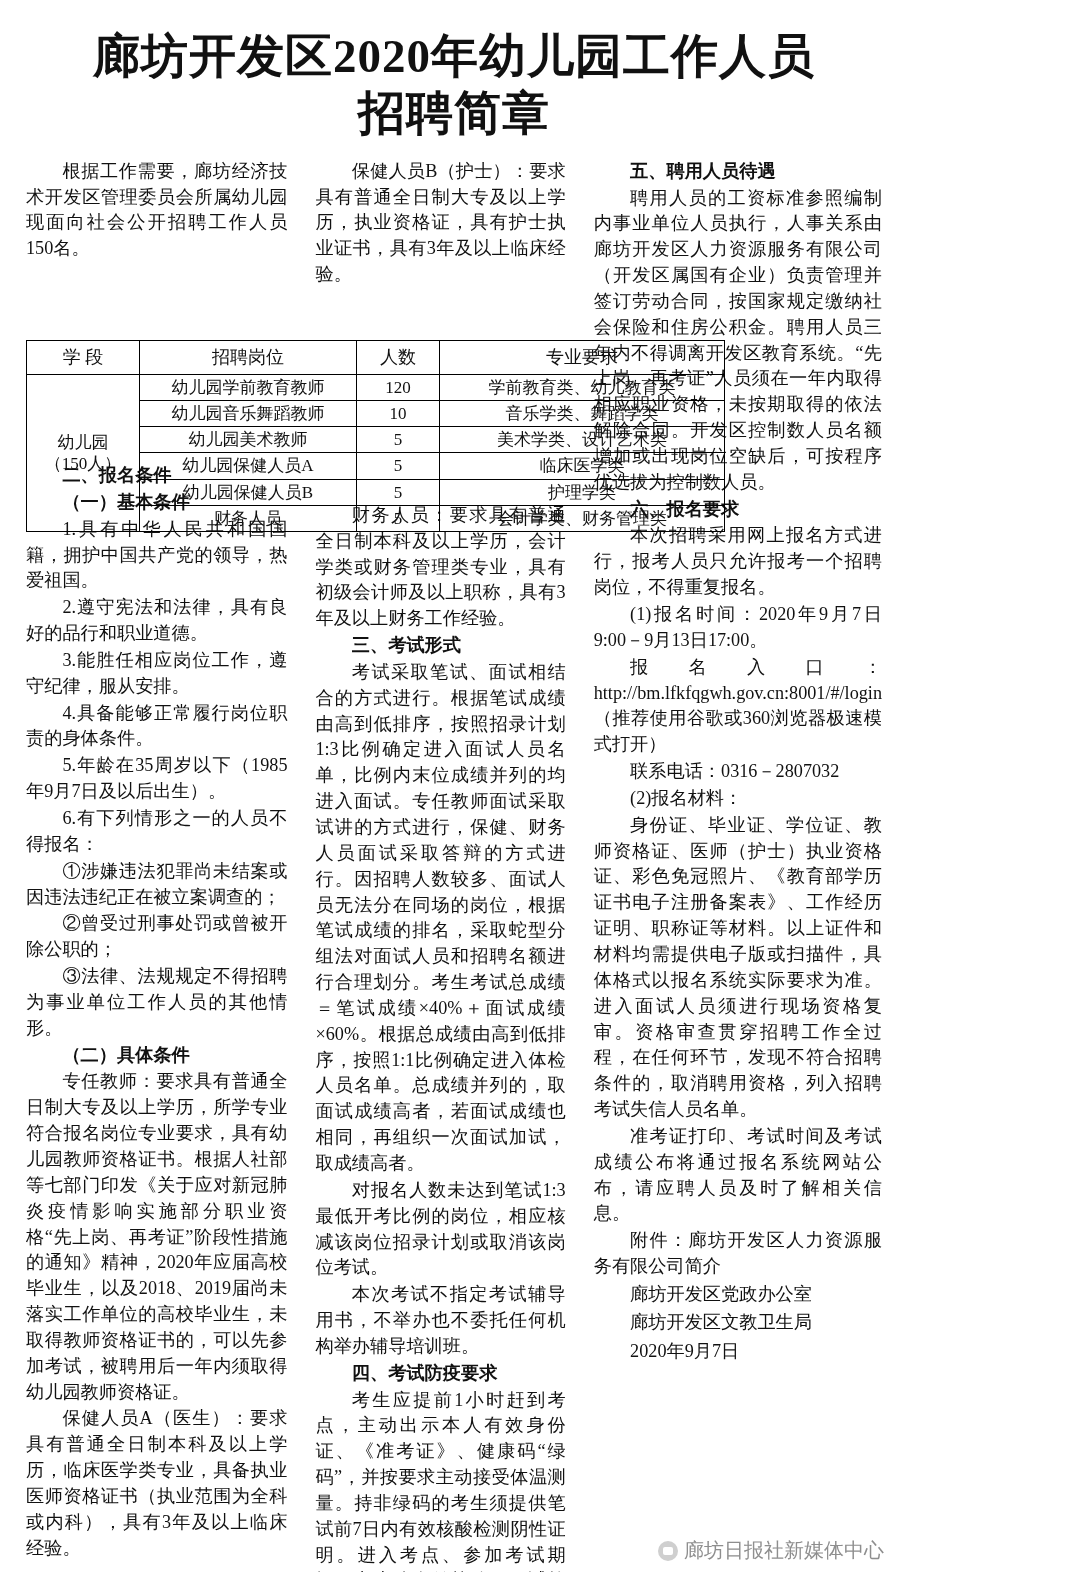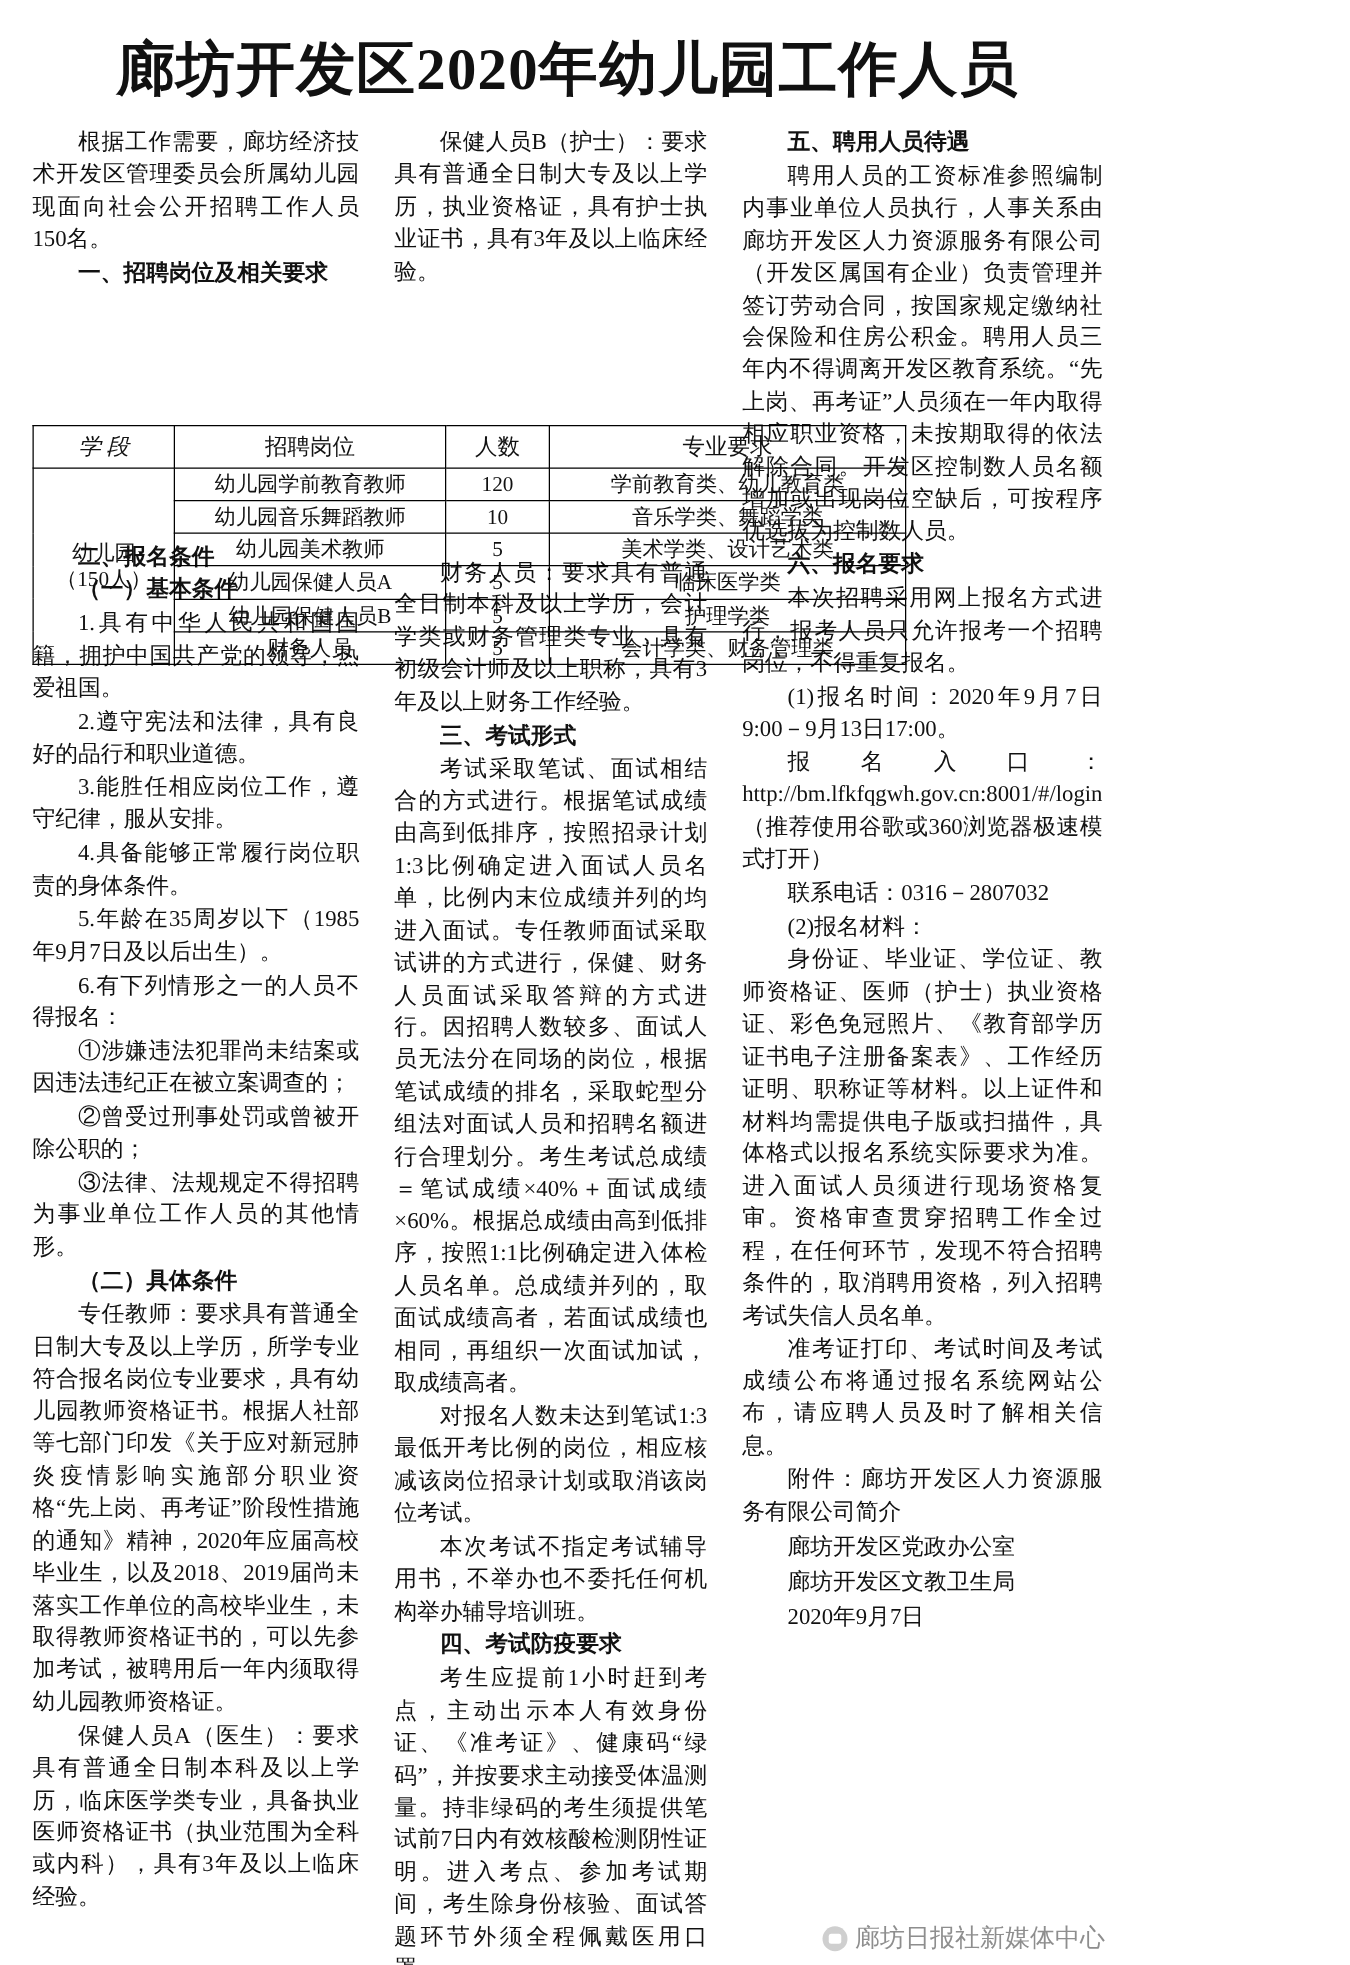--- a/index.html
+++ b/index.html
@@ -85,21 +85,21 @@
     text-align: center;
     padding: 2px 2px;
     font-weight: normal;
     line-height: 1.25;
     white-space: nowrap;
   }
   table.jobs thead td {
     padding: 5px 2px;
     font-size: 18px;
   }
-  table.jobs .c-stage { width: 108px; font-style: italic; }
+  table.jobs .c-stage { width: 108px; }
   table.jobs .c-post  { width: 212px; }
   table.jobs .c-num   { width: 78px; }
   table.jobs .c-major { width: 280px; }
   td.stagecell {
     line-height: 1.35;
   }
 
   .footer-sign {
     text-align: right;
     font-weight: normal;
@@ -134,27 +134,27 @@
     border-radius: 2px;
   }
 </style>
 </head>
 <body>
 
 <div class="page">
 
   <div class="title">
     <span>廊坊开发区2020年幼儿园工作人员</span>
+    <span class="line2">招聘简章</span>
   </div>
 
   <div class="columns">
 
     <div class="col left">
       <p>根据工作需要，廊坊经济技术开发区管理委员会所属幼儿园现面向社会公开招聘工作人员150名。</p>
-      <p class="h2">一、招聘岗位及相关要求</p>
 
       <div style="height:200px"></div>
 
       <p class="h2">二、报名条件</p>
       <p class="h3">（一）基本条件</p>
       <p>1.具有中华人民共和国国籍，拥护中国共产党的领导，热爱祖国。</p>
       <p>2.遵守宪法和法律，具有良好的品行和职业道德。</p>
       <p>3.能胜任相应岗位工作，遵守纪律，服从安排。</p>
       <p>4.具备能够正常履行岗位职责的身体条件。</p>
       <p>5.年龄在35周岁以下（1985年9月7日及以后出生）。</p>

